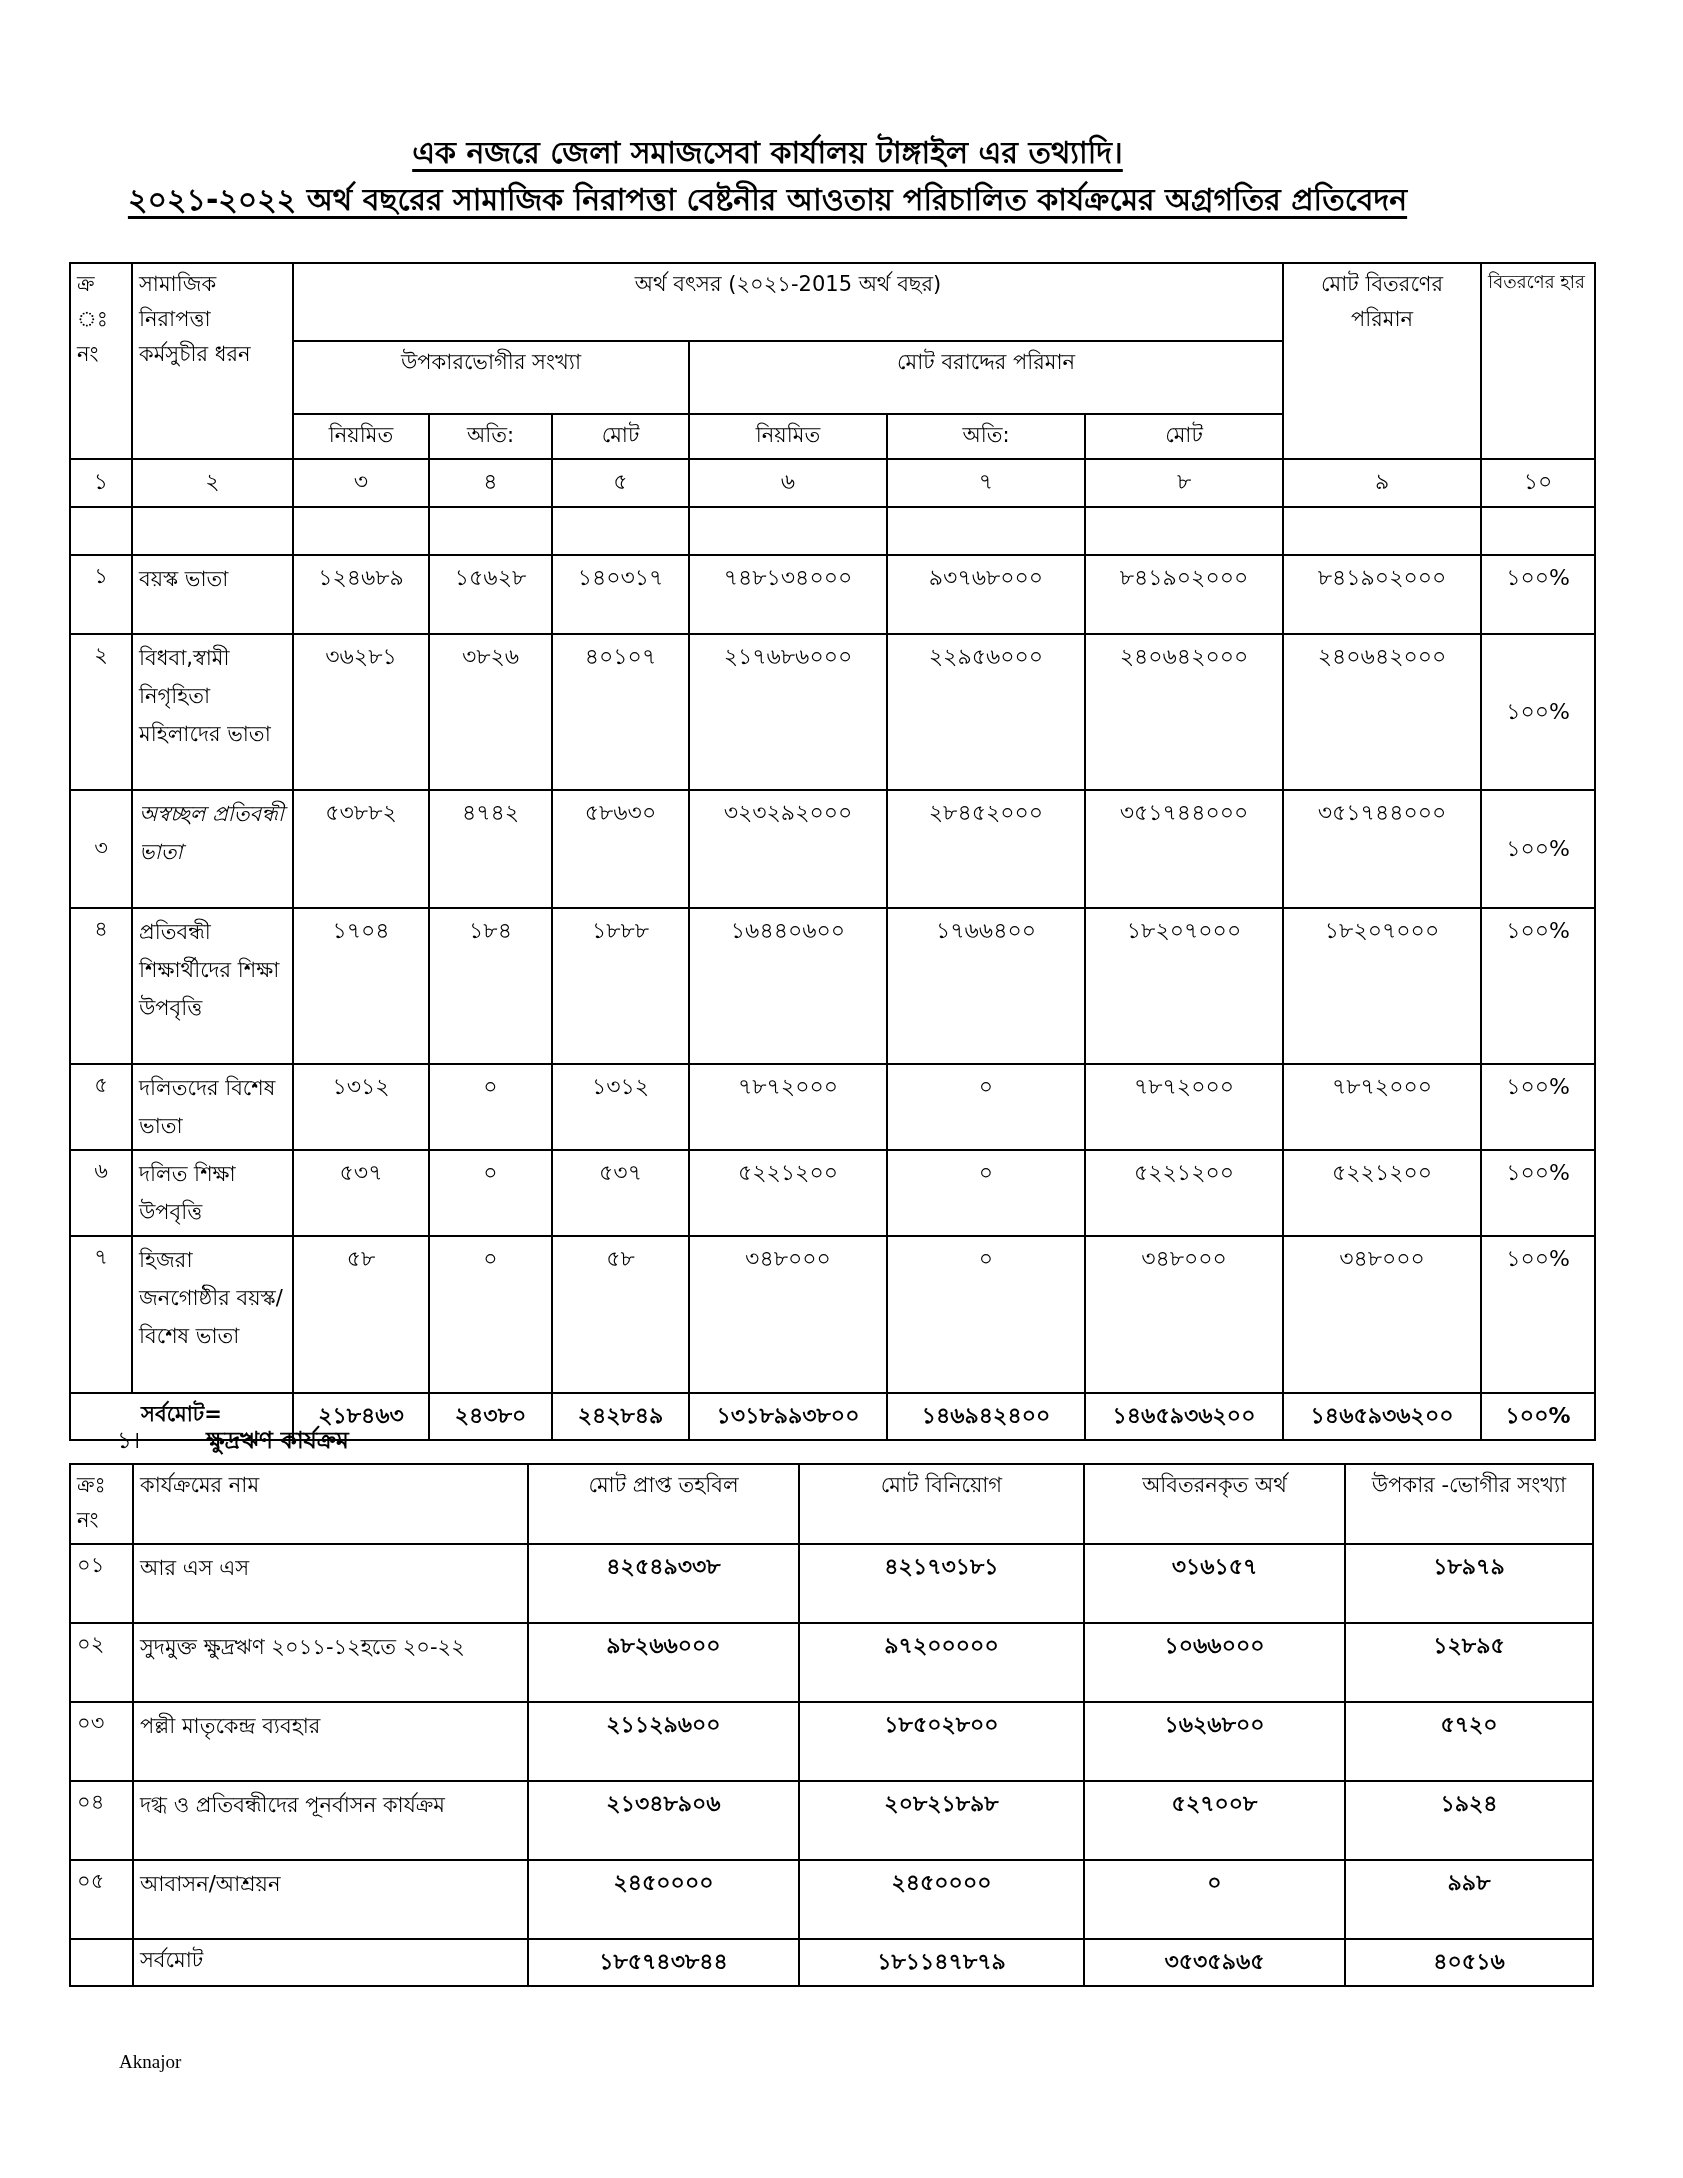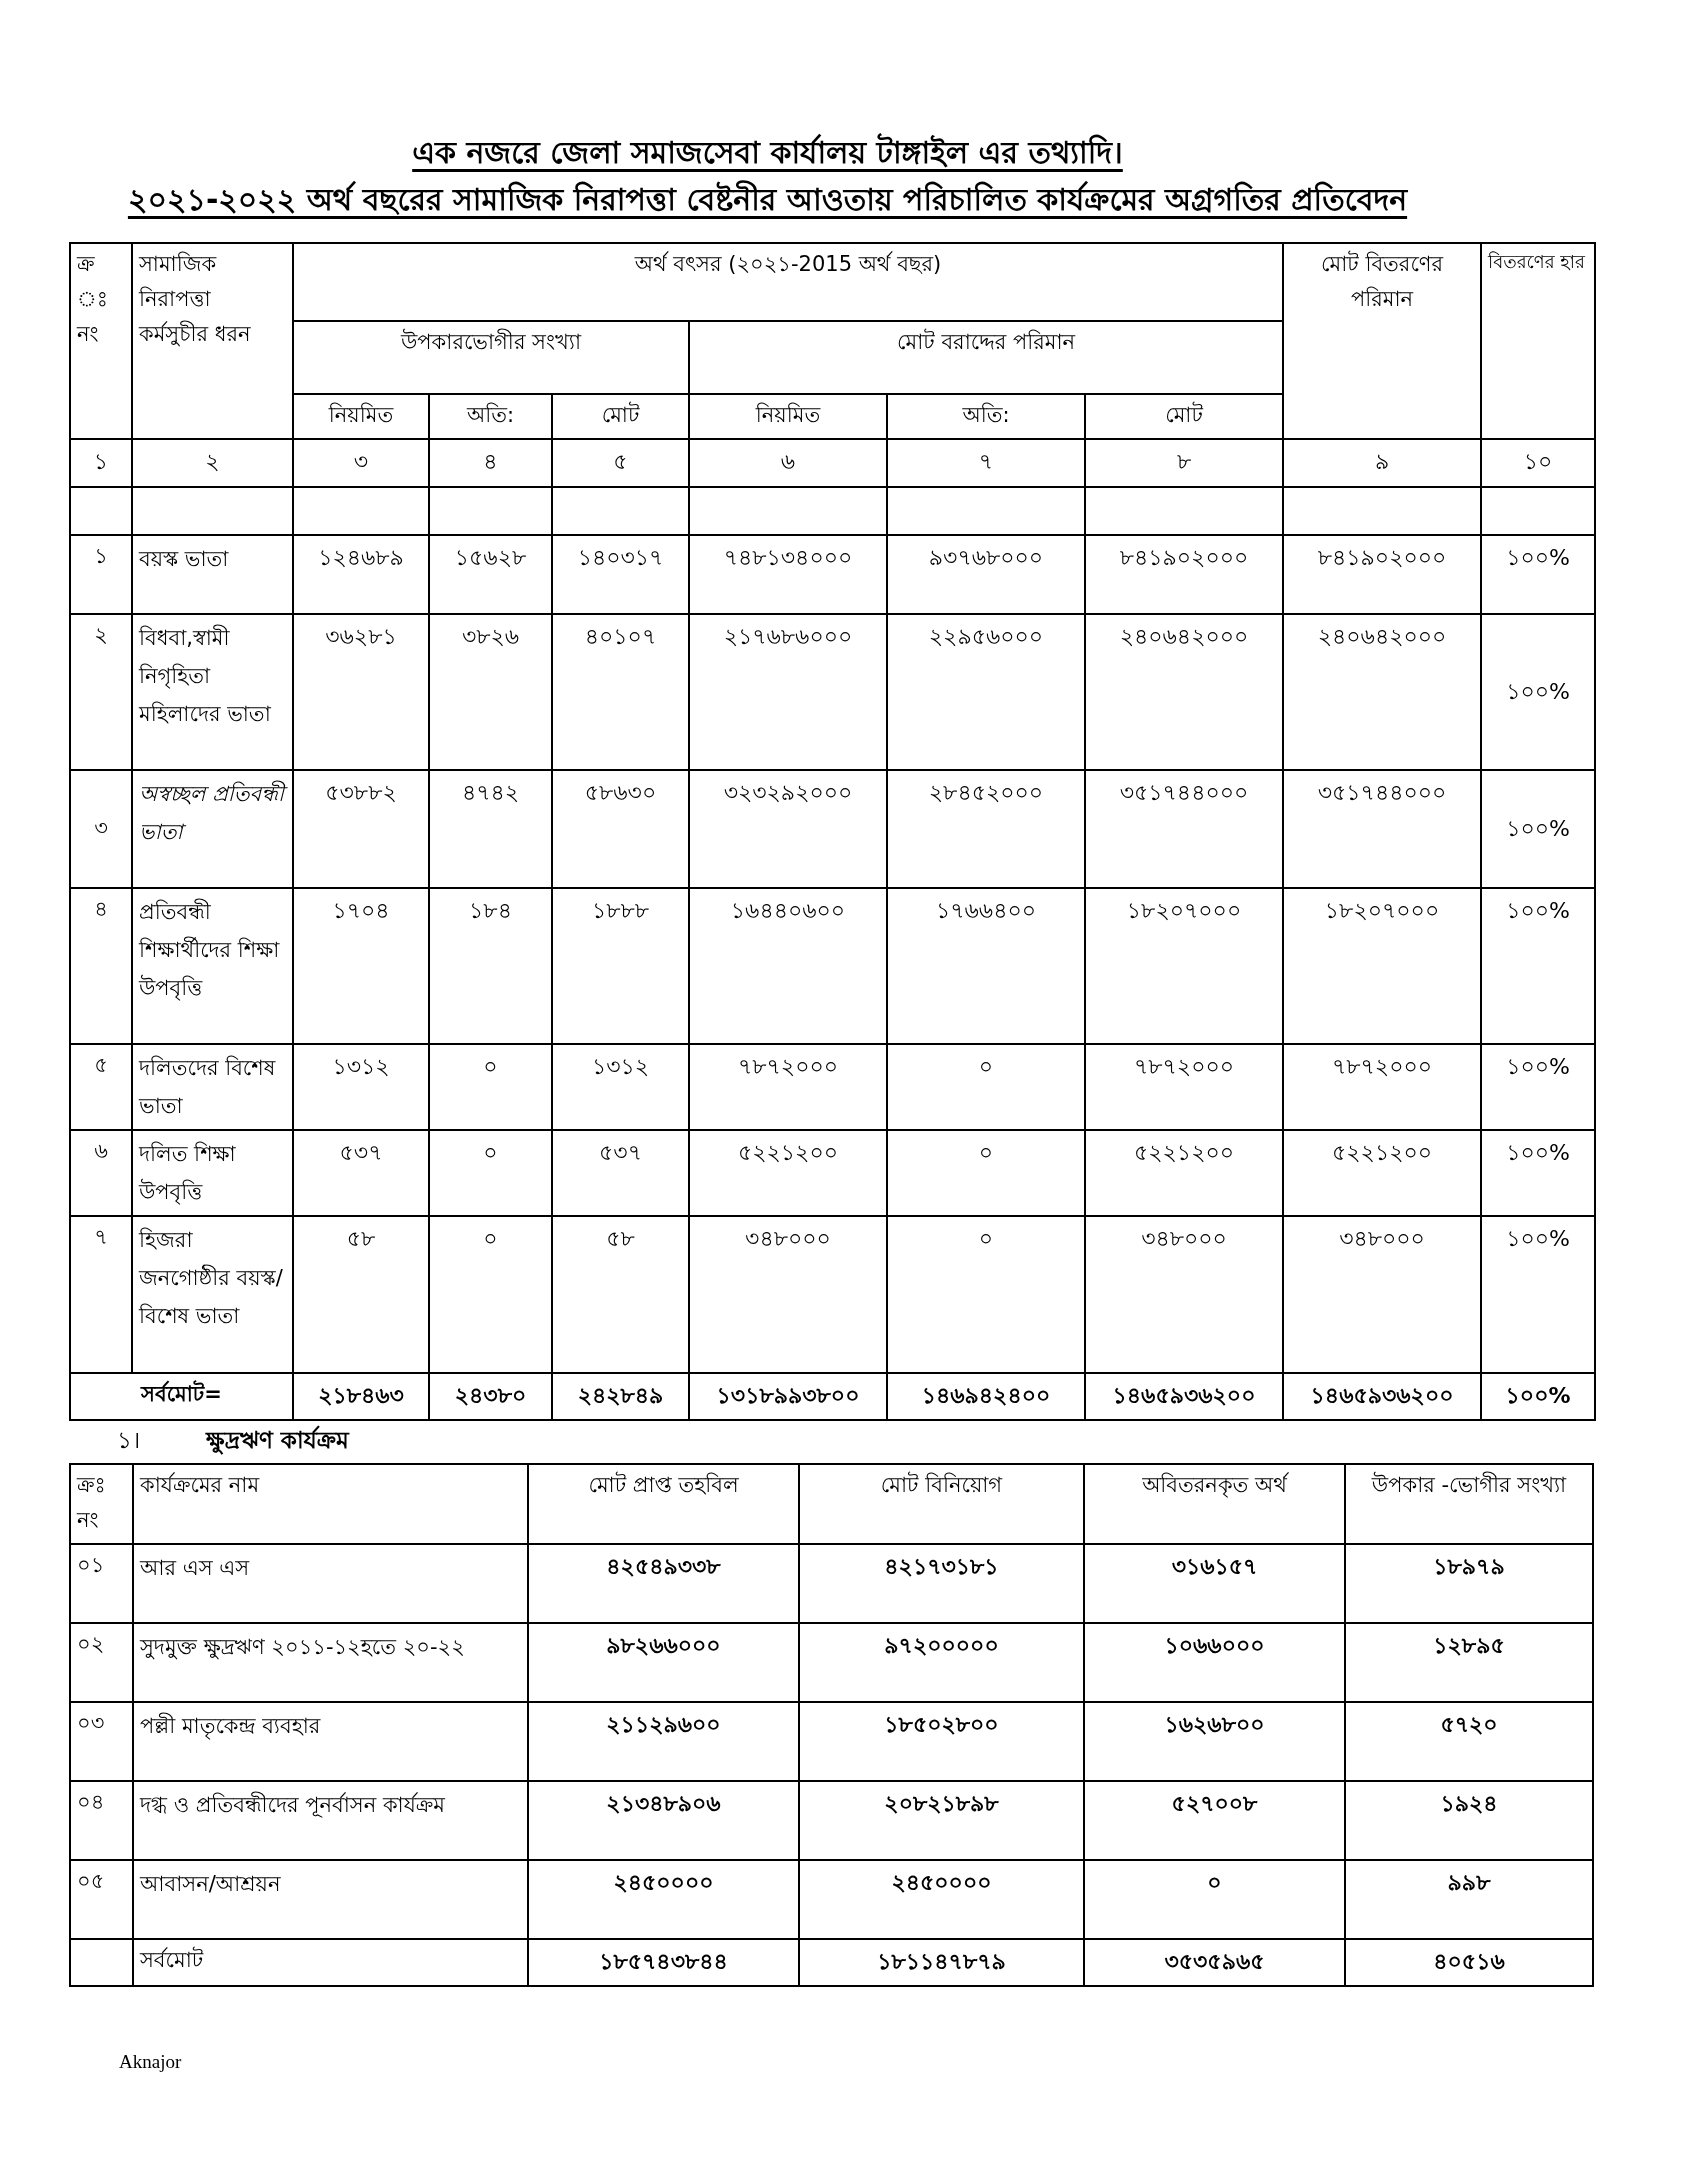--- a/index.html
+++ b/index.html
@@ -8,21 +8,21 @@
   .title { position:absolute; left:0; width:1535px; text-align:center; font-weight:bold;
            font-family:"DejaVu Sans", sans-serif; }
   .title span { text-decoration:underline; text-decoration-thickness:3px; text-underline-offset:6px; }
   #title1 { top:129px; font-size:30px; }
   #title2 { top:176px; font-size:30px; }
 
   table { position:absolute; border-collapse:collapse; table-layout:fixed;
           font-family:"DejaVu Sans", sans-serif; }
   td, th { border:2.5px solid #000; padding:4px 6px; vertical-align:top; font-weight:normal; }
 
-  #t1 { left:69px; top:242px; width:1525px; font-size:21px; }
+  #t1 { left:69px; top:262px; width:1525px; font-size:21px; }
   #t1 .c { text-align:center; }
   #t1 .num { text-align:center; font-size:22px; }
   #t1 .idx { text-align:center; }
   #t1 .mid { vertical-align:middle; }
   #t1 .small { font-size:18px; }
   #t1 .bold td { font-weight:bold; }
 
   #section-heading { position:absolute; left:117px; top:1422px; font-size:23px; font-weight:bold; }
   #section-heading .no { display:inline-block; width:89px; font-weight:normal; }
 

